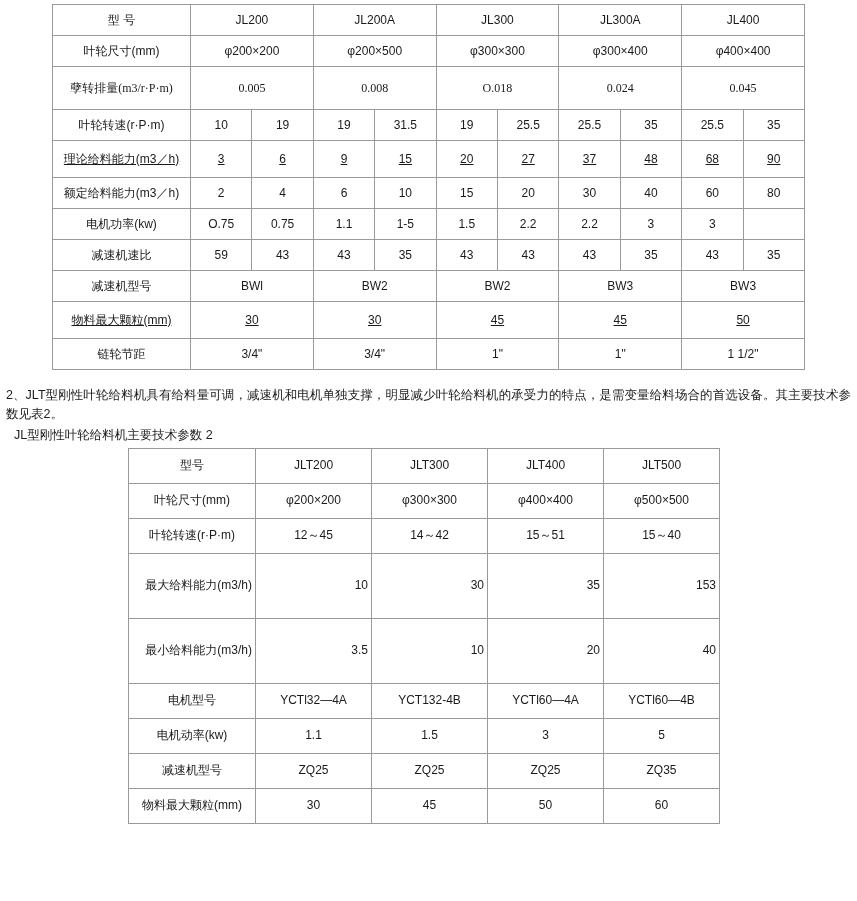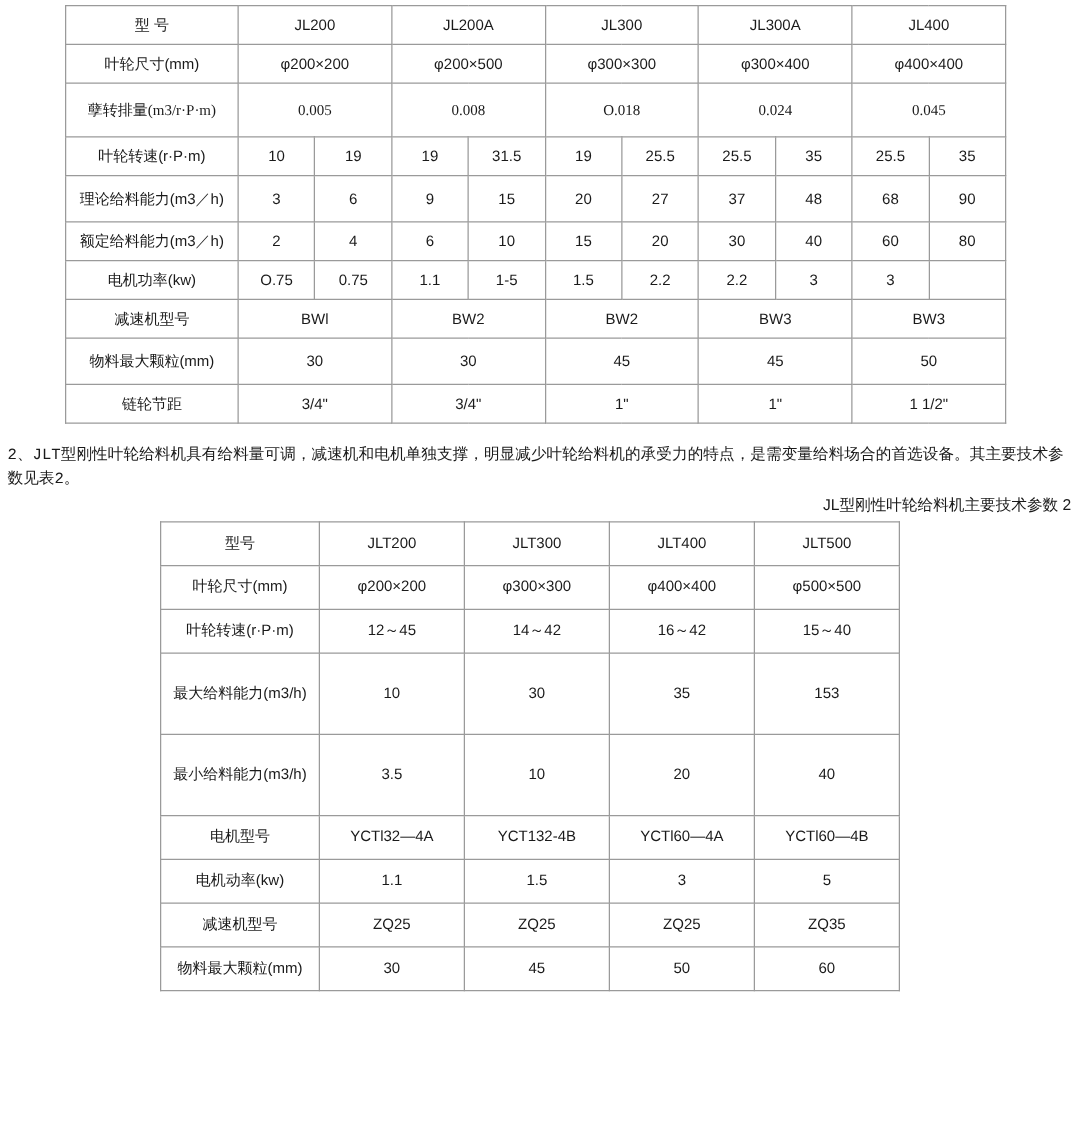--- a/index.html
+++ b/index.html
@@ -41,50 +41,48 @@
     margin-top: 4px;
   }
   #table1 td.label {
     width: 133px;
     padding: 4px 2px;
   }
   #table1 td {
     height: 22px;
   }
   #table1 tr.tall td { height: 34px; font-family: Liberation Serif, serif; }
-  #table1 tr.mid td { height: 28px; }
+  #table1 tr.mid td { height: 28px; text-decoration: underline; }
 
   
   .para {
     margin: 10px 6px 2px 6px;
     font-size: 12.5px;
     line-height: 1.55;
     color: #1a1a1a;
     text-align: justify;
-    font-family: Liberation Mono, monospace;
   }
   .caption {
     margin: 2px 0 4px 14px;
     font-size: 12.5px;
     color: #1a1a1a;
-    text-align: right;
   }
 
   
   #table2 {
     width: 592px;
     margin: 0 auto 0 128px;
   }
   #table2 td {
     height: 30px;
   }
   #table2 td.label {
     width: 120px;
   }
-  #table2 tr.tall td { height: 60px; }
+  #table2 tr.tall td { height: 60px; text-align: right; }
 </style>
 </head>
 <body>
 
 <div class="page">
 
   <table class="spec" id="table1">
     <tbody>
         <tr>
           <td class="label">型 号</td>
@@ -156,20 +154,33 @@
           <td>1.1</td>
           <td>1-5</td>
           <td>1.5</td>
           <td>2.2</td>
           <td>2.2</td>
           <td>3</td>
           <td>3</td>
           <td></td>
         </tr>
         <tr>
+          <td class="label">减速机速比</td>
+          <td>59</td>
+          <td>43</td>
+          <td>43</td>
+          <td>35</td>
+          <td>43</td>
+          <td>43</td>
+          <td>43</td>
+          <td>35</td>
+          <td>43</td>
+          <td>35</td>
+        </tr>
+        <tr>
           <td class="label">减速机型号</td>
           <td colspan="2">BWl</td>
           <td colspan="2">BW2</td>
           <td colspan="2">BW2</td>
           <td colspan="2">BW3</td>
           <td colspan="2">BW3</td>
         </tr>
         <tr class="mid">
           <td class="label">物料最大颗粒(mm)</td>
           <td colspan="2">30</td>
@@ -206,21 +217,21 @@
           <td class="label">叶轮尺寸(mm)</td>
           <td>φ200×200</td>
           <td>φ300×300</td>
           <td>φ400×400</td>
           <td>φ500×500</td>
         </tr>
         <tr>
           <td class="label">叶轮转速(r·P·m)</td>
           <td>12～45</td>
           <td>14～42</td>
-          <td>16～42</td>
+          <td>15～51</td>
           <td>15～40</td>
         </tr>
         <tr class="tall">
           <td class="label">最大给料能力(m3/h)</td>
           <td>10</td>
           <td>30</td>
           <td>35</td>
           <td>153</td>
         </tr>
         <tr class="tall">

